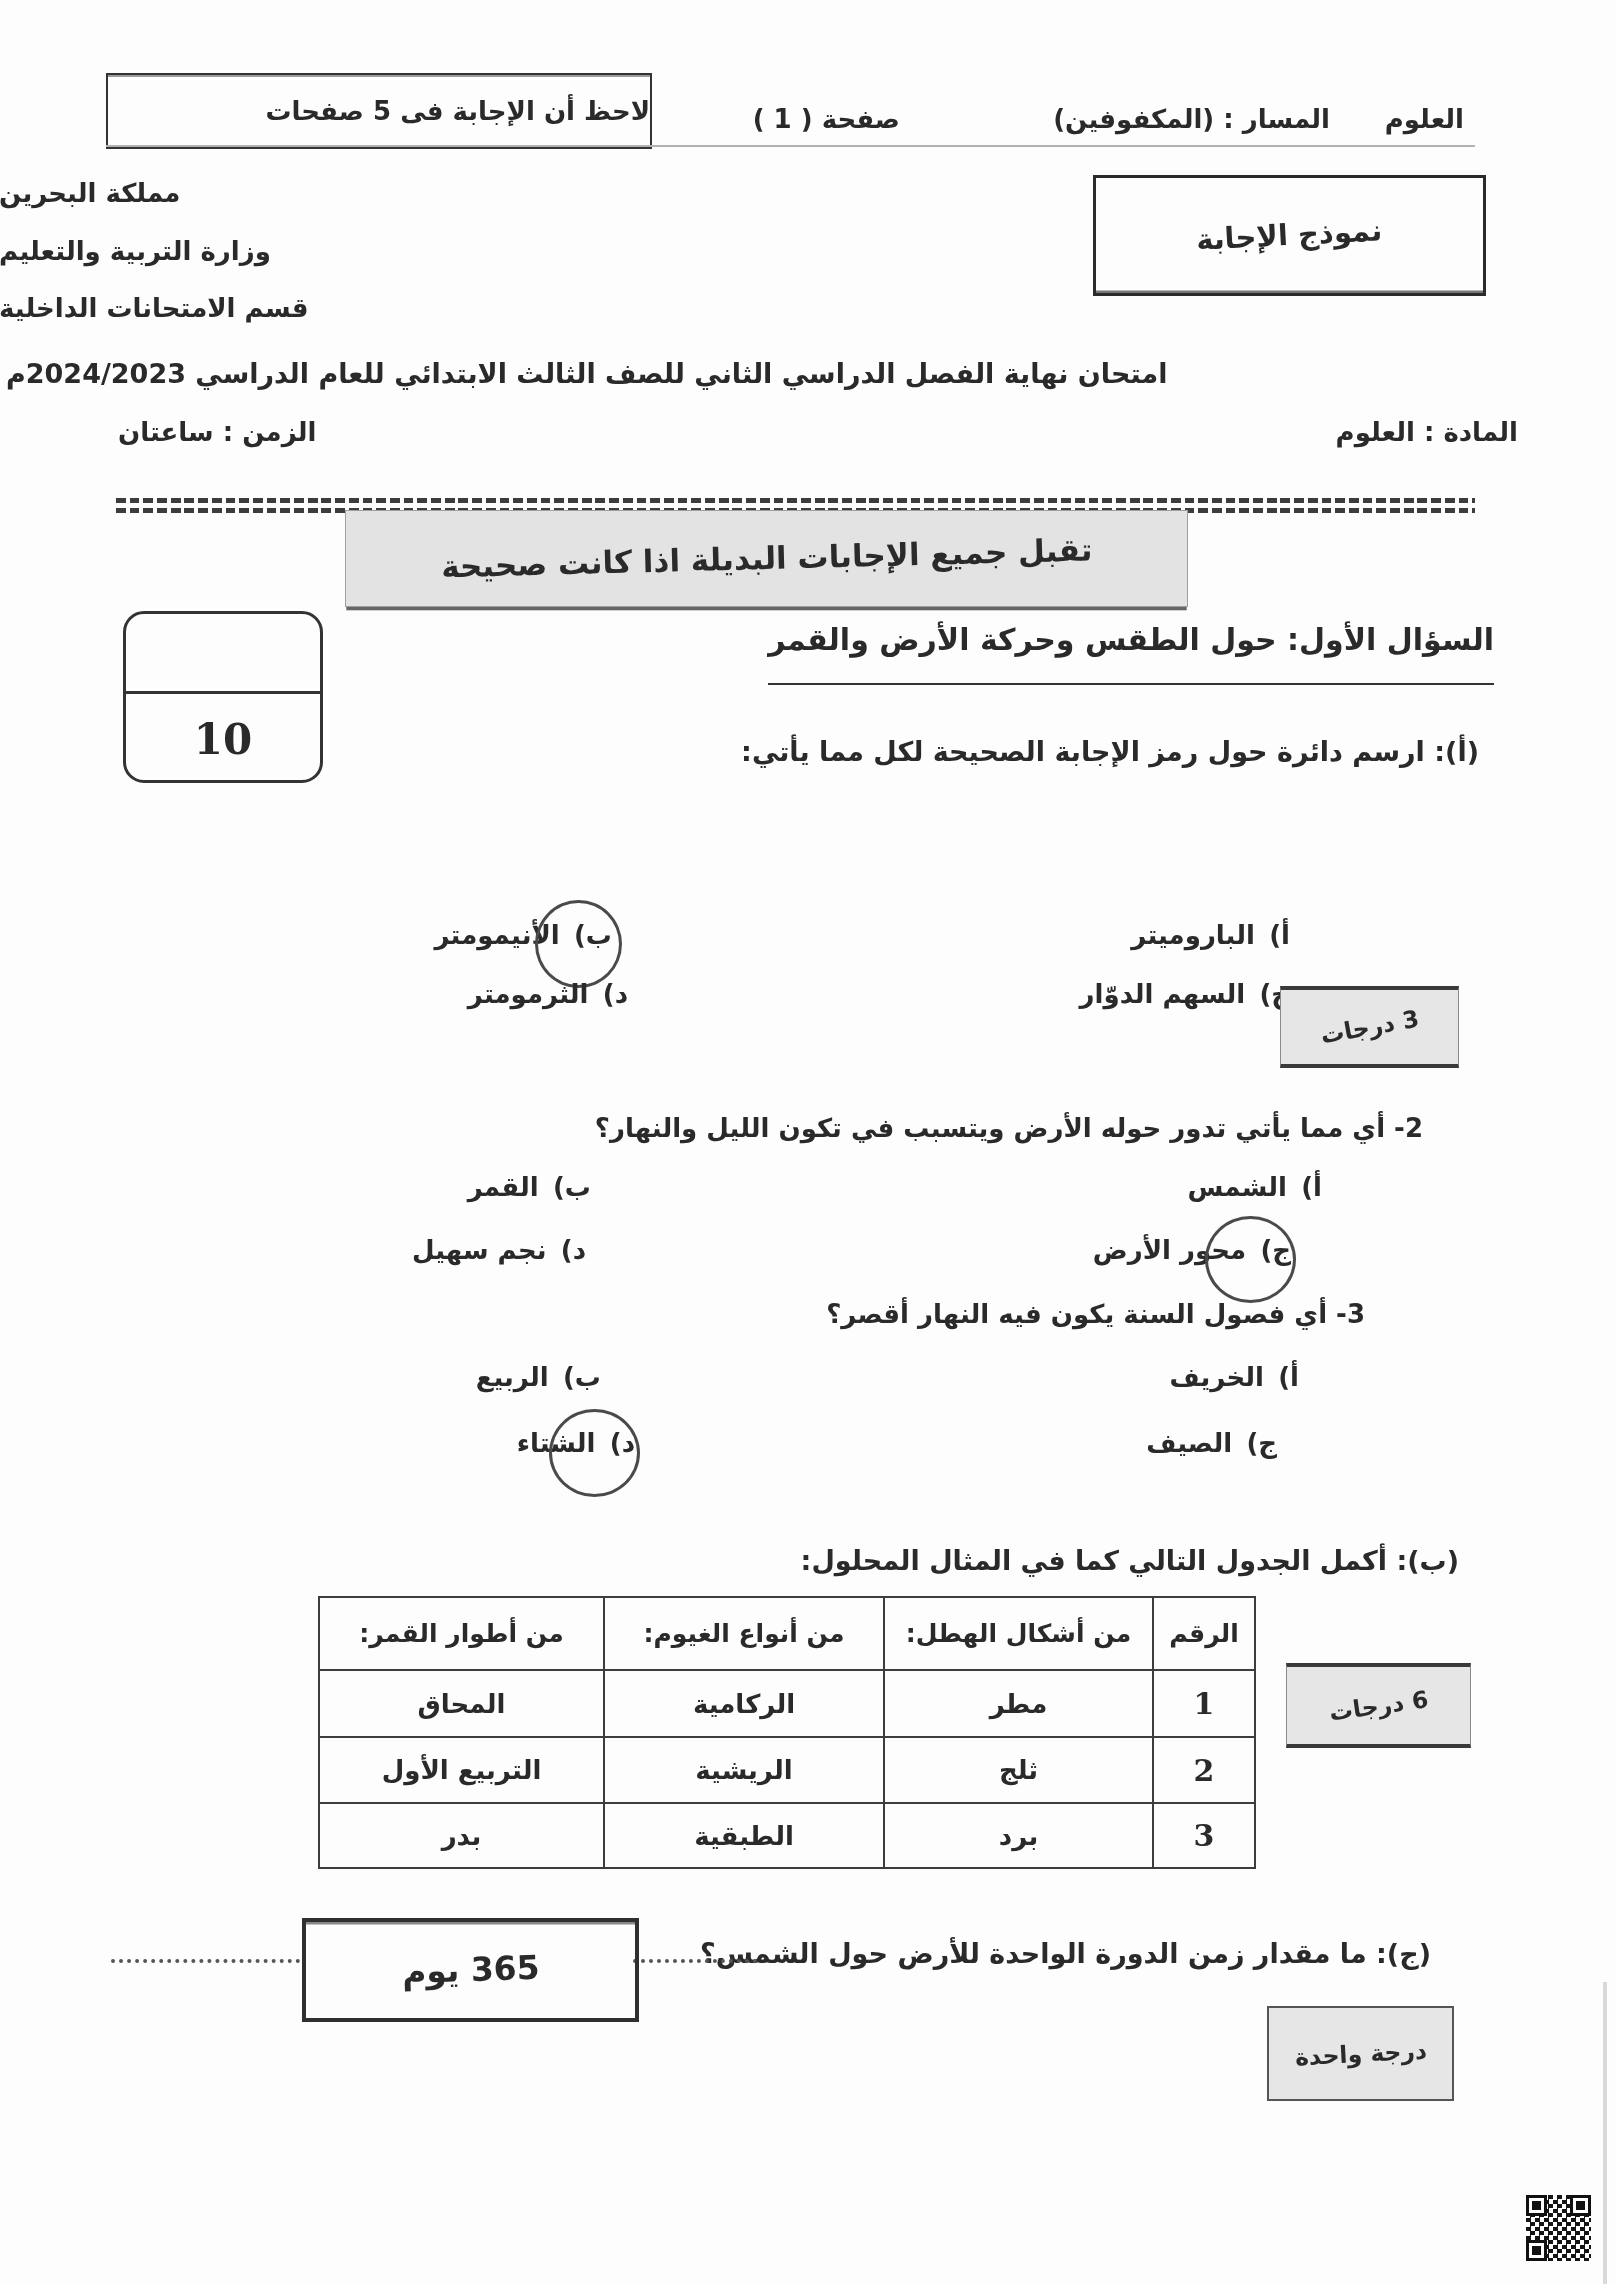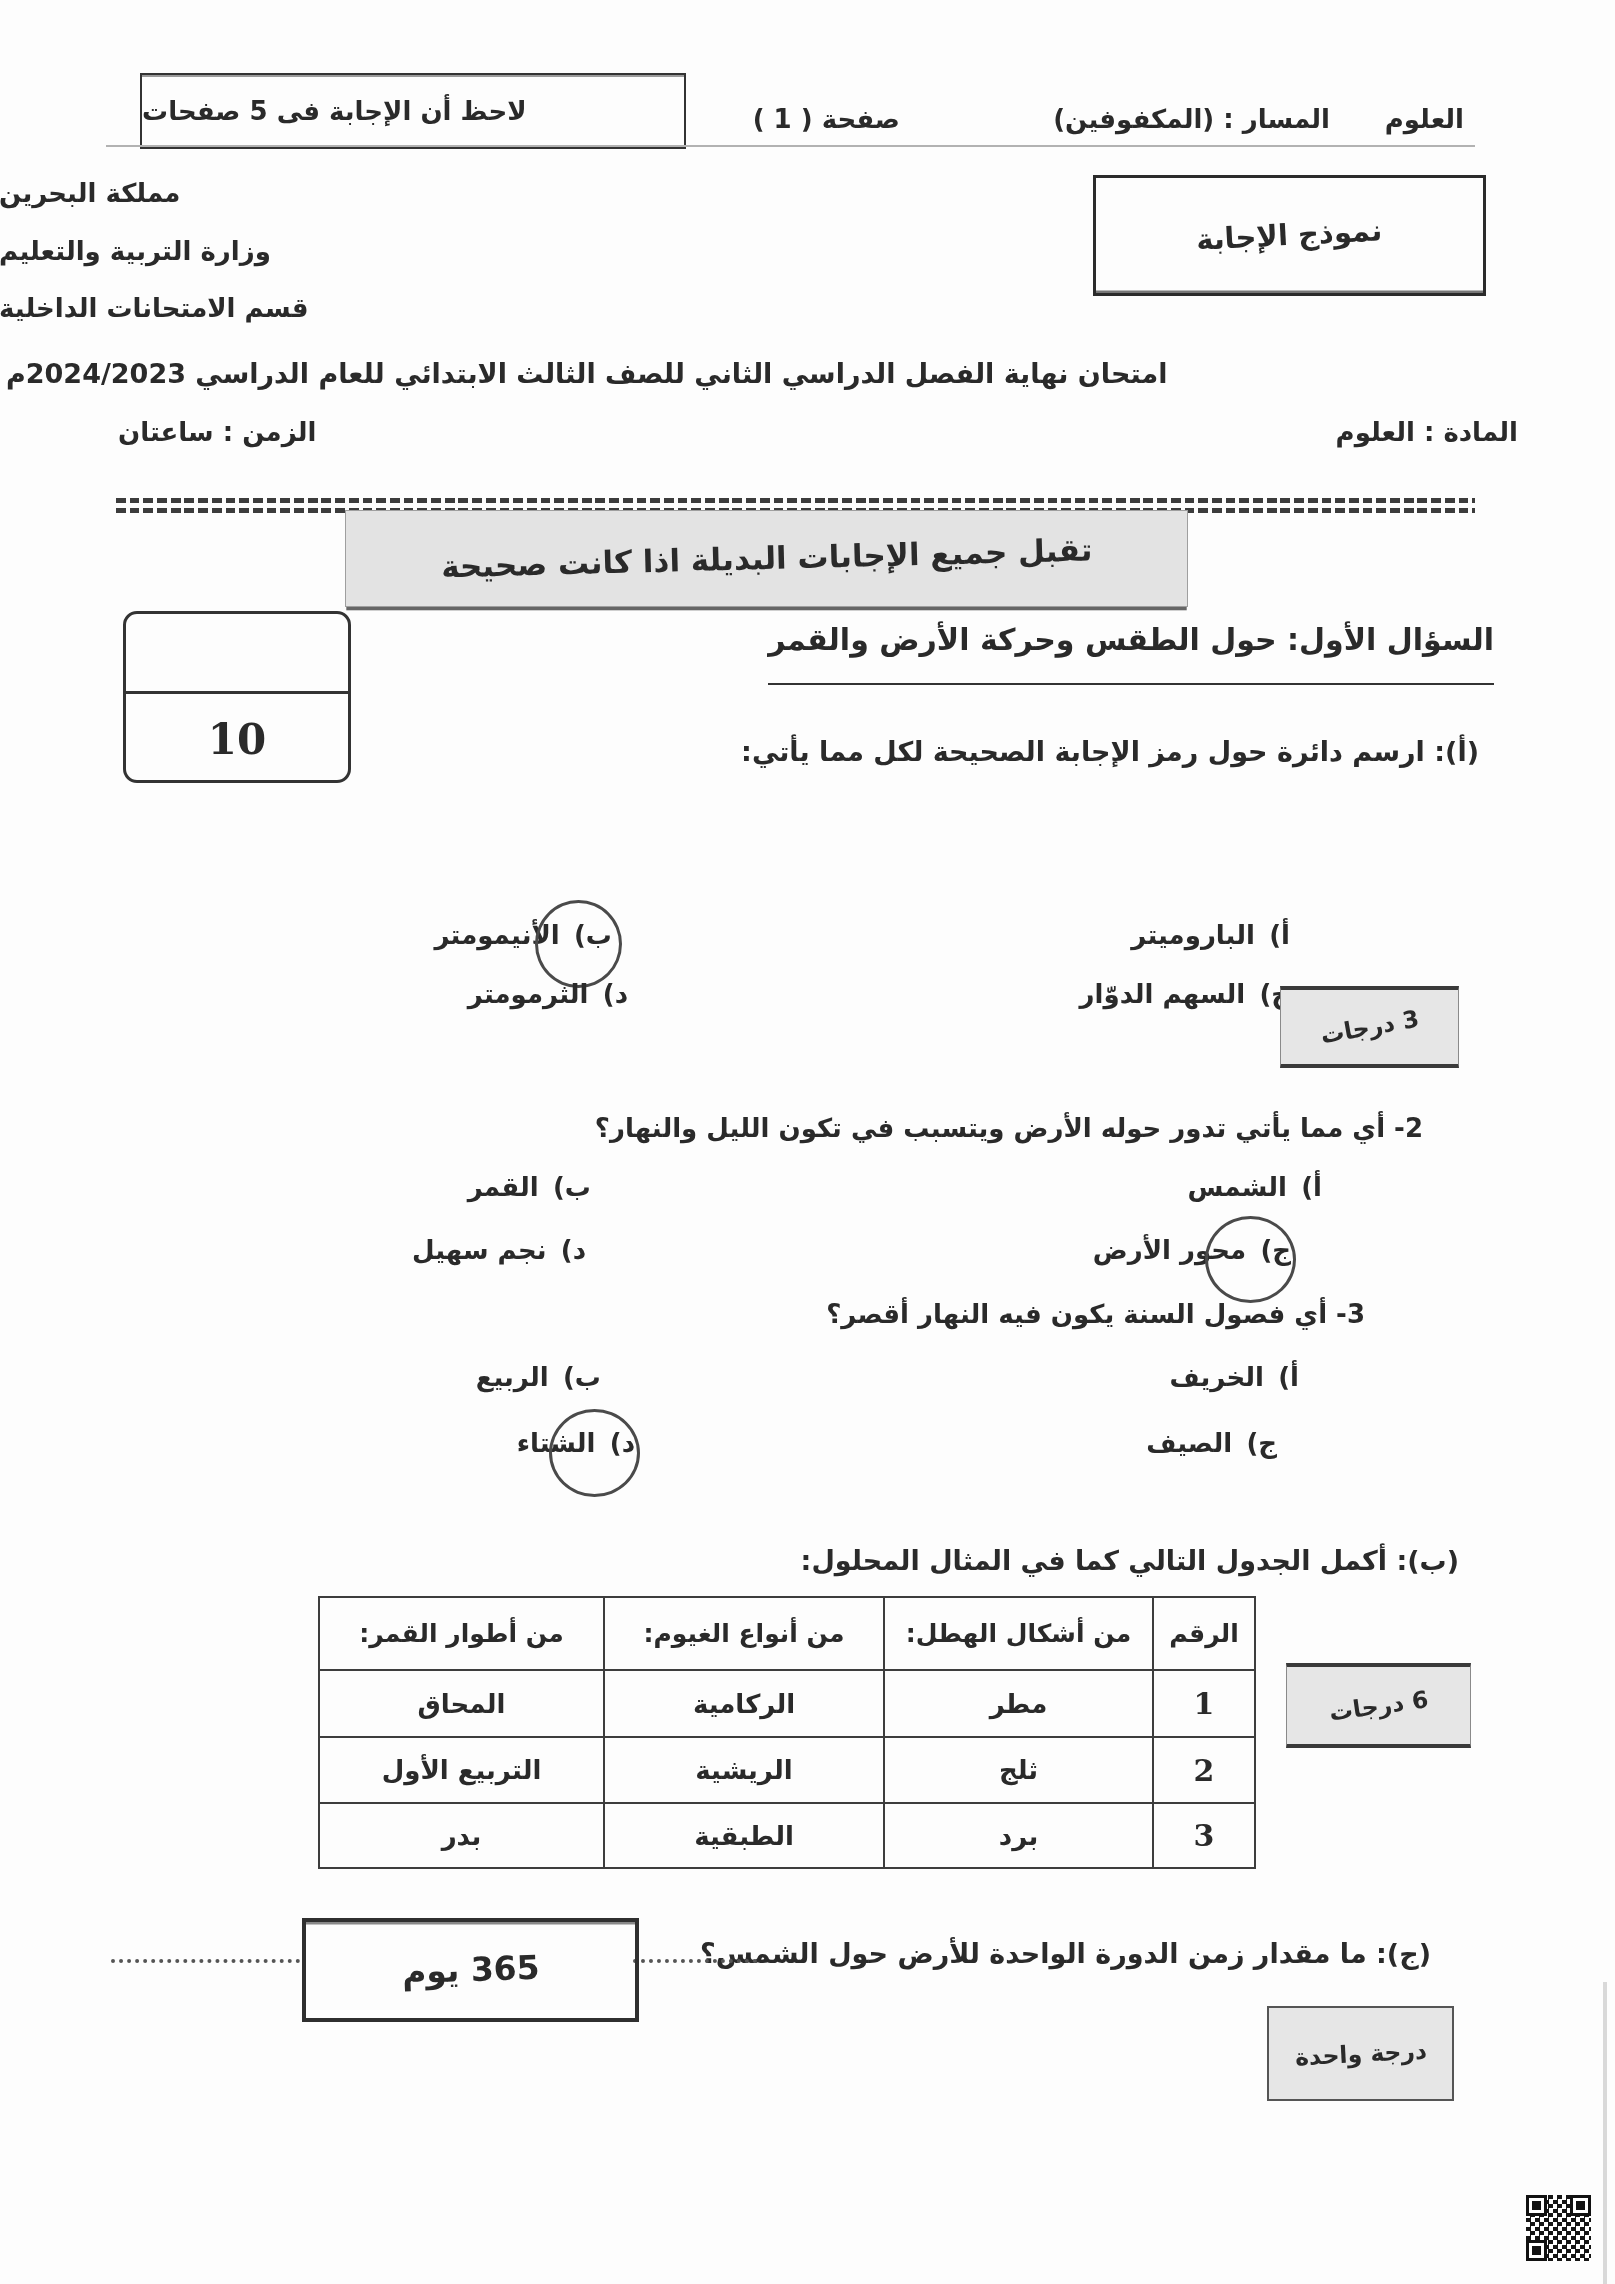--- a/index.html
+++ b/index.html
@@ -5,35 +5,35 @@
   html,body{margin:0;padding:0;background:#ffffff;}
   #page{
     position:relative;width:1616px;height:2284px;background:#fdfdfd;
     font-family:"DejaVu Sans",sans-serif;color:#2a2a2a;overflow:hidden;
     direction:rtl;
   }
   .abs{position:absolute;white-space:nowrap;font-weight:bold;line-height:1.25;}
   .ctr{left:0;right:0;text-align:left;}
   
   .notice-box{left:107px;top:73px;width:542px;height:72px;border:2.6px solid #333;
-    display:flex;align-items:center;justify-content:flex-end;font-size:26px;box-shadow:inset 0 3.3px 0 -1.3px #9a9a9a;margin-left:34px;}
+    display:flex;align-items:center;justify-content:flex-start;font-size:26px;box-shadow:inset 0 3.3px 0 -1.3px #9a9a9a;}
   .hline{left:107px;top:145px;width:1369px;height:2px;background:#b2b2b2;}
   .model-box{left:1094px;top:175px;width:387px;height:115px;border:3.3px solid #2b2b2b;
     display:flex;align-items:center;justify-content:center;font-size:29px;box-shadow:inset 0 -3.9px 0 -1.3px #777;}
   .model-box span{transform:rotate(-3deg);}
   
   .sep{left:117px;top:498px;width:1359px;height:17px;
     background-image:
       repeating-linear-gradient(90deg,#3c3c3c 0 9.8px,rgba(0,0,0,0) 9.8px 13.7px),
       repeating-linear-gradient(90deg,#3c3c3c 0 9.8px,rgba(0,0,0,0) 9.8px 13.7px);
     background-size:100% 5.2px,100% 5.2px;background-position:0 0,0 10.4px;background-repeat:no-repeat;}
   .note-box{left:346px;top:510px;width:841px;height:95px;background:#e3e3e3;border:1.3px solid #9f9f9f;
     display:flex;align-items:center;justify-content:center;font-size:31px;box-shadow:0 4.6px 0 -1.3px #666;}
   .note-box span{transform:rotate(-1.5deg);}
-  .marks10{left:124px;top:611px;width:194px;height:166px;border:3.3px solid #333;border-radius:14px;padding-left:28px;}
+  .marks10{left:124px;top:611px;width:194px;height:166px;border:3.3px solid #333;border-radius:21px;}
   .marks10 .div{position:absolute;left:0;right:0;top:77px;height:2.6px;background:#333;}
   .marks10 .val{position:absolute;left:0;right:0;top:86px;bottom:0;display:flex;align-items:center;justify-content:center;
     font-family:"DejaVu Serif",serif;font-size:42px;font-weight:bold;}
   .q-head{right:121px;top:621px;font-size:30px;border-bottom:2.6px solid #333;padding-bottom:24px;}
   .part-label{font-size:27px;}
   .q-text{font-size:26px;}
   .opt{position:absolute;display:flex;gap:14.3px;font-weight:bold;font-size:26px;white-space:nowrap;align-items:baseline;}
   .ans-circle{position:absolute;border:3.3px solid #4a4a4a;border-radius:50%;}
   .badge{position:absolute;background:#e6e6e6;border-top:4.6px solid #3a3a3a;border-bottom:4.6px solid #3a3a3a;
     border-left:1.3px solid #8a8a8a;border-right:1.3px solid #8a8a8a;

